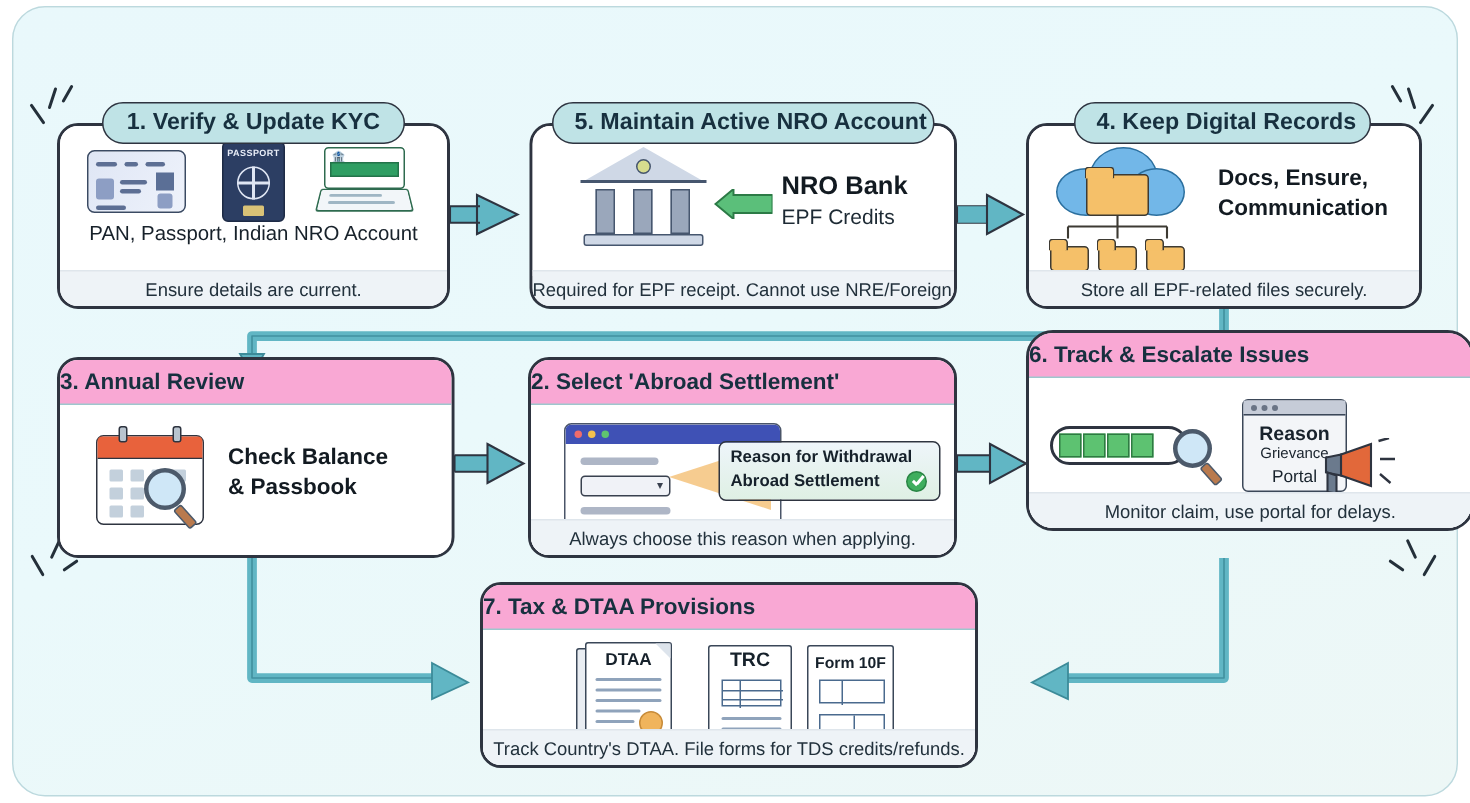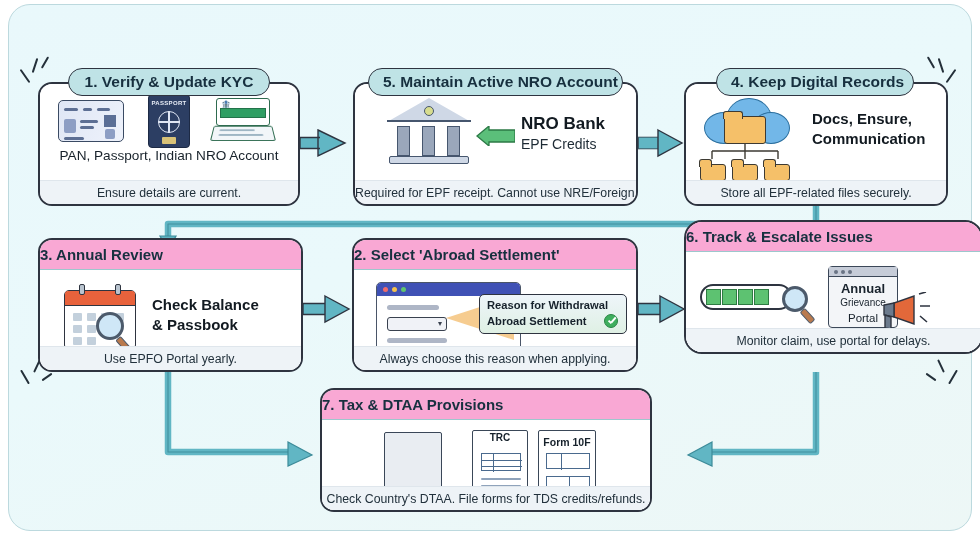--- a/index.html
+++ b/index.html
@@ -358,21 +358,20 @@
         <div class="cell" style="left:8px;top:46px;"></div>
         <div class="cell" style="left:22px;top:46px;"></div>
       </div>
       <div class="mag" style="left:56px;top:42px;width:46px;height:46px;">
         <div class="lens" style="left:0;top:0;width:28px;height:28px;"></div>
         <div class="handle" style="left:24px;top:24px;width:7px;height:17px;transform:rotate(-42deg);"></div>
       </div>
       <div class="headline" style="position:absolute;left:112px;top:26px;">Check Balance</div>
       <div class="headline" style="position:absolute;left:112px;top:46px;">&amp; Passbook</div>
     </div>
-    <div class="footer">Use EPFO Portal yearly.</div>
   </div>
 
   <div class="card" style="left:352px;top:238px;width:286px;height:134px;">
     <div class="band">2. Select 'Abroad Settlement'</div>
     <div class="body" style="height:104px;">
       <div class="browser" style="left:22px;top:12px;width:145px;height:74px;">
         <div class="bar"></div>
         <div class="dot" style="left:6px;background:#ef6b6b;"></div>
         <div class="dot" style="left:15px;background:#f4c14d;"></div>
         <div class="dot" style="left:24px;background:#5fc46f;"></div>
@@ -407,42 +406,52 @@
       </div>
       <div class="mag" style="left:96px;top:34px;width:42px;height:42px;">
         <div class="lens" style="left:0;top:0;width:26px;height:26px;"></div>
         <div class="handle" style="left:22px;top:22px;width:7px;height:16px;transform:rotate(-42deg);"></div>
       </div>
       <div class="portal" style="left:142px;top:14px;">
         <div class="bar"></div>
         <div class="d" style="left:5px;"></div>
           <div class="d" style="left:12px;"></div>
           <div class="d" style="left:19px;"></div>
-        <div class="t" style="top:14px;font-size:13px;font-weight:bold;">Annual</div>
+        <div class="t" style="top:14px;font-size:13px;font-weight:bold;">Reason</div>
         <div class="t" style="top:30px;font-size:10px;">Grievance</div>
         <div class="t" style="top:45px;font-size:11.5px;">Portal</div>
       </div>
       <svg class="megaphone" style="left:192px;top:40px;width:56px;height:44px;">
         <path d="M36,4 L36,32 L16,25 L16,11 z" fill="#e2683a" stroke="#2e3440" stroke-width="1.4"></path>
         <path d="M16,11 L6,13 L6,23 L16,25 z" fill="#6b7a8d" stroke="#2e3440" stroke-width="1.4"></path>
         <path d="M7,23 L7,36 L13,37 L13,25 z" fill="#6b7a8d" stroke="#2e3440" stroke-width="1.4"></path>
         <path d="M41,2 L48,0 M42,14 L52,14 M42,24 L49,30" stroke="#2e3440" stroke-width="1.6" fill="none"></path>
       </svg>
     </div>
     <div class="footer">Monitor claim, use portal for delays.</div>
   </div>
 
   <div class="card" style="left:320px;top:388px;width:332px;height:124px;">
     <div class="band">7. Tax &amp; DTAA Provisions</div>
     <div class="body" style="height:94px;">
 
       <div class="doc" style="left:62px;top:12px;width:58px;height:68px;background:#e9edf2;"></div>
+      <div class="doc" style="left:68px;top:8px;width:58px;height:68px;">
+        <div class="title" style="top:5px;font-size:11.5px;">DTAA</div>
+        <div class="ln" style="left:6px;top:23px;width:44px;"></div>
+        <div class="ln" style="left:6px;top:30px;width:44px;"></div>
+        <div class="ln" style="left:6px;top:37px;width:44px;"></div>
+        <div class="ln" style="left:6px;top:44px;width:30px;"></div>
+        <div class="ln" style="left:6px;top:51px;width:26px;"></div>
+        <div style="position:absolute;right:5px;bottom:5px;width:16px;height:16px;border-radius:50%;background:#f0b45c;border:1.4px solid #c88c3a;"></div>
+        <div style="position:absolute;right:0;top:0;width:0;height:0;border-top:10px solid #dde4ec;border-left:10px solid transparent;"></div>
+      </div>
 
       <div class="doc" style="left:150px;top:10px;width:56px;height:70px;">
-        <div class="title" style="top:1px;font-size:10px;">TRC</div>
+        <div class="title" style="top:1px;font-size:13px;">TRC</div>
         <div class="tbl" style="left:8px;top:22px;width:40px;height:18px;">
           <i style="left:0;top:6px;width:40px;height:1.2px;"></i>
           <i style="left:0;top:12px;width:40px;height:1.2px;"></i>
           <i style="left:11px;top:0;width:1.2px;height:18px;"></i>
         </div>
         <div class="ln" style="left:8px;top:47px;width:40px;"></div>
         <div class="ln" style="left:8px;top:54px;width:40px;"></div>
         <div class="ln" style="left:8px;top:61px;width:26px;"></div>
       </div>
 
@@ -450,15 +459,15 @@
         <div class="title" style="top:5px;font-size:10.5px;">Form 10F</div>
         <div class="tbl" style="left:7px;top:22px;width:44px;height:16px;">
           <i style="left:14px;top:0;width:1.2px;height:16px;"></i>
         </div>
         <div class="tbl" style="left:7px;top:45px;width:44px;height:18px;">
           <i style="left:0;top:9px;width:44px;height:1.2px;"></i>
           <i style="left:22px;top:0;width:1.2px;height:18px;"></i>
         </div>
       </div>
     </div>
-    <div class="footer">Check Country's DTAA. File forms for TDS credits/refunds.</div>
+    <div class="footer">Track Country's DTAA. File forms for TDS credits/refunds.</div>
   </div>
 </div>
 
 </body></html>

